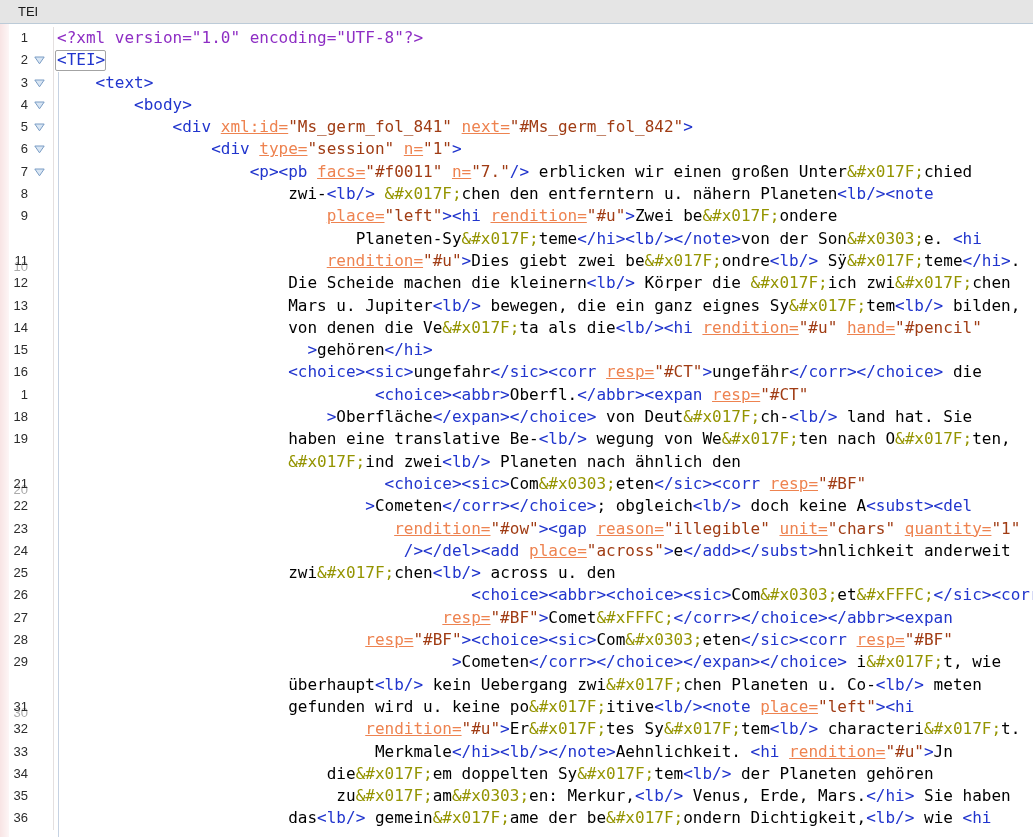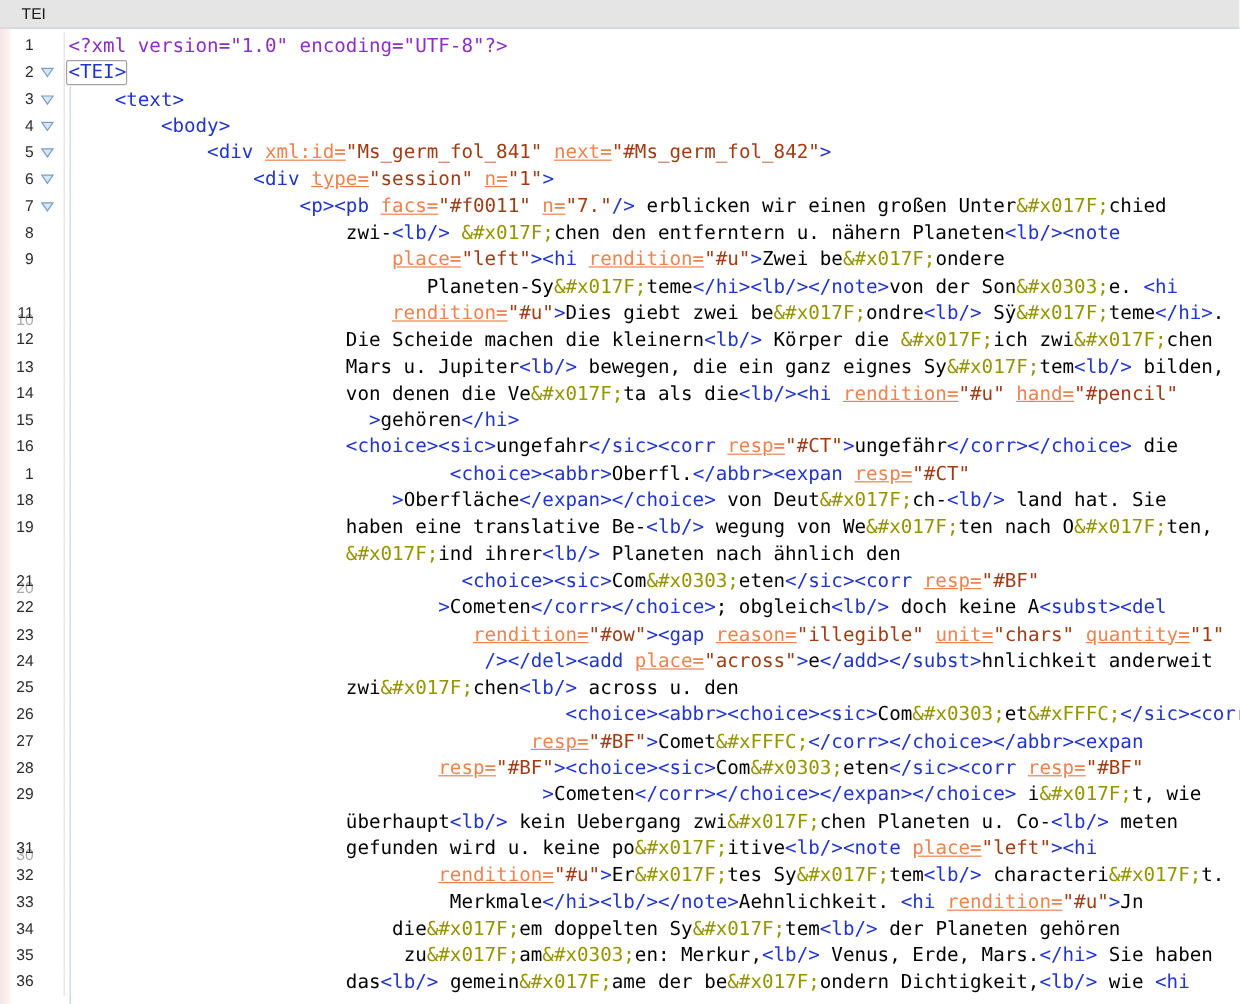--- a/index.html
+++ b/index.html
@@ -73,21 +73,21 @@
       <div class="row"><span class="gutter"><span class="ln faded">10</span><span class="fold"></span></span><span class="code"><span class="tk-tx">                               </span><span class="tk-tx">Planeten-Sy</span><span class="tk-en">&amp;#x017F;</span><span class="tk-tx">teme</span><span class="tk-tag">&lt;/hi&gt;&lt;lb/&gt;&lt;/note&gt;</span><span class="tk-tx">von der Son</span><span class="tk-en">&amp;#x0303;</span><span class="tk-tx">e. </span><span class="tk-tag">&lt;hi</span></span></div>
       <div class="row"><span class="gutter"><span class="ln">11</span><span class="fold"></span></span><span class="code"><span class="tk-tx">                            </span><span class="tk-an">rendition=</span><span class="tk-av">"#u"</span><span class="tk-tag">&gt;</span><span class="tk-tx">Dies giebt zwei be</span><span class="tk-en">&amp;#x017F;</span><span class="tk-tx">ondre</span><span class="tk-tag">&lt;lb/&gt;</span><span class="tk-tx"> Sÿ</span><span class="tk-en">&amp;#x017F;</span><span class="tk-tx">teme</span><span class="tk-tag">&lt;/hi&gt;</span><span class="tk-tx">.</span></span></div>
       <div class="row"><span class="gutter"><span class="ln">12</span><span class="fold"></span></span><span class="code"><span class="tk-tx">                        </span><span class="tk-tx">Die Scheide machen die kleinern</span><span class="tk-tag">&lt;lb/&gt;</span><span class="tk-tx"> Körper die </span><span class="tk-en">&amp;#x017F;</span><span class="tk-tx">ich zwi</span><span class="tk-en">&amp;#x017F;</span><span class="tk-tx">chen</span></span></div>
       <div class="row"><span class="gutter"><span class="ln">13</span><span class="fold"></span></span><span class="code"><span class="tk-tx">                        </span><span class="tk-tx">Mars u. Jupiter</span><span class="tk-tag">&lt;lb/&gt;</span><span class="tk-tx"> bewegen, die ein ganz eignes Sy</span><span class="tk-en">&amp;#x017F;</span><span class="tk-tx">tem</span><span class="tk-tag">&lt;lb/&gt;</span><span class="tk-tx"> bilden,</span></span></div>
       <div class="row"><span class="gutter"><span class="ln">14</span><span class="fold"></span></span><span class="code"><span class="tk-tx">                        </span><span class="tk-tx">von denen die Ve</span><span class="tk-en">&amp;#x017F;</span><span class="tk-tx">ta als die</span><span class="tk-tag">&lt;lb/&gt;&lt;hi </span><span class="tk-an">rendition=</span><span class="tk-av">"#u"</span><span class="tk-tx"> </span><span class="tk-an">hand=</span><span class="tk-av">"#pencil"</span></span></div>
       <div class="row"><span class="gutter"><span class="ln">15</span><span class="fold"></span></span><span class="code"><span class="tk-tx">                          </span><span class="tk-tag">&gt;</span><span class="tk-tx">gehören</span><span class="tk-tag">&lt;/hi&gt;</span></span></div>
       <div class="row"><span class="gutter"><span class="ln">16</span><span class="fold"></span></span><span class="code"><span class="tk-tx">                        </span><span class="tk-tag">&lt;choice&gt;&lt;sic&gt;</span><span class="tk-tx">ungefahr</span><span class="tk-tag">&lt;/sic&gt;&lt;corr </span><span class="tk-an">resp=</span><span class="tk-av">"#CT"</span><span class="tk-tag">&gt;</span><span class="tk-tx">ungefähr</span><span class="tk-tag">&lt;/corr&gt;&lt;/choice&gt;</span><span class="tk-tx"> die</span></span></div>
       <div class="row"><span class="gutter"><span class="ln">1</span><span class="fold"></span></span><span class="code"><span class="tk-tx">                                 </span><span class="tk-tag">&lt;choice&gt;&lt;abbr&gt;</span><span class="tk-tx">Oberfl.</span><span class="tk-tag">&lt;/abbr&gt;&lt;expan </span><span class="tk-an">resp=</span><span class="tk-av">"#CT"</span></span></div>
       <div class="row"><span class="gutter"><span class="ln">18</span><span class="fold"></span></span><span class="code"><span class="tk-tx">                            </span><span class="tk-tag">&gt;</span><span class="tk-tx">Oberfläche</span><span class="tk-tag">&lt;/expan&gt;&lt;/choice&gt;</span><span class="tk-tx"> von Deut</span><span class="tk-en">&amp;#x017F;</span><span class="tk-tx">ch-</span><span class="tk-tag">&lt;lb/&gt;</span><span class="tk-tx"> land hat. Sie</span></span></div>
       <div class="row"><span class="gutter"><span class="ln">19</span><span class="fold"></span></span><span class="code"><span class="tk-tx">                        </span><span class="tk-tx">haben eine translative Be-</span><span class="tk-tag">&lt;lb/&gt;</span><span class="tk-tx"> wegung von We</span><span class="tk-en">&amp;#x017F;</span><span class="tk-tx">ten nach O</span><span class="tk-en">&amp;#x017F;</span><span class="tk-tx">ten,</span></span></div>
-      <div class="row"><span class="gutter"><span class="ln faded">20</span><span class="fold"></span></span><span class="code"><span class="tk-tx">                        </span><span class="tk-en">&amp;#x017F;</span><span class="tk-tx">ind ihrer</span><span class="tk-tag">&lt;lb/&gt;</span><span class="tk-tx"> Planeten nach ähnlich den</span></span></div>
+      <div class="row"><span class="gutter"><span class="ln faded">20</span><span class="fold"></span></span><span class="code"><span class="tk-tx">                        </span><span class="tk-en">&amp;#x017F;</span><span class="tk-tx">ind zwei</span><span class="tk-tag">&lt;lb/&gt;</span><span class="tk-tx"> Planeten nach ähnlich den</span></span></div>
       <div class="row"><span class="gutter"><span class="ln">21</span><span class="fold"></span></span><span class="code"><span class="tk-tx">                                  </span><span class="tk-tag">&lt;choice&gt;&lt;sic&gt;</span><span class="tk-tx">Com</span><span class="tk-en">&amp;#x0303;</span><span class="tk-tx">eten</span><span class="tk-tag">&lt;/sic&gt;&lt;corr </span><span class="tk-an">resp=</span><span class="tk-av">"#BF"</span></span></div>
       <div class="row"><span class="gutter"><span class="ln">22</span><span class="fold"></span></span><span class="code"><span class="tk-tx">                                </span><span class="tk-tag">&gt;</span><span class="tk-tx">Cometen</span><span class="tk-tag">&lt;/corr&gt;&lt;/choice&gt;</span><span class="tk-tx">; obgleich</span><span class="tk-tag">&lt;lb/&gt;</span><span class="tk-tx"> doch keine A</span><span class="tk-tag">&lt;subst&gt;&lt;del</span></span></div>
       <div class="row"><span class="gutter"><span class="ln">23</span><span class="fold"></span></span><span class="code"><span class="tk-tx">                                   </span><span class="tk-an">rendition=</span><span class="tk-av">"#ow"</span><span class="tk-tag">&gt;&lt;gap </span><span class="tk-an">reason=</span><span class="tk-av">"illegible"</span><span class="tk-tx"> </span><span class="tk-an">unit=</span><span class="tk-av">"chars"</span><span class="tk-tx"> </span><span class="tk-an">quantity=</span><span class="tk-av">"1"</span></span></div>
       <div class="row"><span class="gutter"><span class="ln">24</span><span class="fold"></span></span><span class="code"><span class="tk-tx">                                    </span><span class="tk-tag">/&gt;&lt;/del&gt;&lt;add </span><span class="tk-an">place=</span><span class="tk-av">"across"</span><span class="tk-tag">&gt;</span><span class="tk-tx">e</span><span class="tk-tag">&lt;/add&gt;&lt;/subst&gt;</span><span class="tk-tx">hnlichkeit anderweit</span></span></div>
       <div class="row"><span class="gutter"><span class="ln">25</span><span class="fold"></span></span><span class="code"><span class="tk-tx">                        </span><span class="tk-tx">zwi</span><span class="tk-en">&amp;#x017F;</span><span class="tk-tx">chen</span><span class="tk-tag">&lt;lb/&gt;</span><span class="tk-tx"> across u. den</span></span></div>
       <div class="row"><span class="gutter"><span class="ln">26</span><span class="fold"></span></span><span class="code"><span class="tk-tx">                                           </span><span class="tk-tag">&lt;choice&gt;&lt;abbr&gt;&lt;choice&gt;&lt;sic&gt;</span><span class="tk-tx">Com</span><span class="tk-en">&amp;#x0303;</span><span class="tk-tx">et</span><span class="tk-en">&amp;#xFFFC;</span><span class="tk-tag">&lt;/sic&gt;&lt;corr</span></span></div>
       <div class="row"><span class="gutter"><span class="ln">27</span><span class="fold"></span></span><span class="code"><span class="tk-tx">                                        </span><span class="tk-an">resp=</span><span class="tk-av">"#BF"</span><span class="tk-tag">&gt;</span><span class="tk-tx">Comet</span><span class="tk-en">&amp;#xFFFC;</span><span class="tk-tag">&lt;/corr&gt;&lt;/choice&gt;&lt;/abbr&gt;&lt;expan</span></span></div>
       <div class="row"><span class="gutter"><span class="ln">28</span><span class="fold"></span></span><span class="code"><span class="tk-tx">                                </span><span class="tk-an">resp=</span><span class="tk-av">"#BF"</span><span class="tk-tag">&gt;&lt;choice&gt;&lt;sic&gt;</span><span class="tk-tx">Com</span><span class="tk-en">&amp;#x0303;</span><span class="tk-tx">eten</span><span class="tk-tag">&lt;/sic&gt;&lt;corr </span><span class="tk-an">resp=</span><span class="tk-av">"#BF"</span></span></div>
       <div class="row"><span class="gutter"><span class="ln">29</span><span class="fold"></span></span><span class="code"><span class="tk-tx">                                         </span><span class="tk-tag">&gt;</span><span class="tk-tx">Cometen</span><span class="tk-tag">&lt;/corr&gt;&lt;/choice&gt;&lt;/expan&gt;&lt;/choice&gt;</span><span class="tk-tx"> i</span><span class="tk-en">&amp;#x017F;</span><span class="tk-tx">t, wie</span></span></div>
       <div class="row"><span class="gutter"><span class="ln faded">30</span><span class="fold"></span></span><span class="code"><span class="tk-tx">                        </span><span class="tk-tx">überhaupt</span><span class="tk-tag">&lt;lb/&gt;</span><span class="tk-tx"> kein Uebergang zwi</span><span class="tk-en">&amp;#x017F;</span><span class="tk-tx">chen Planeten u. Co-</span><span class="tk-tag">&lt;lb/&gt;</span><span class="tk-tx"> meten</span></span></div>

